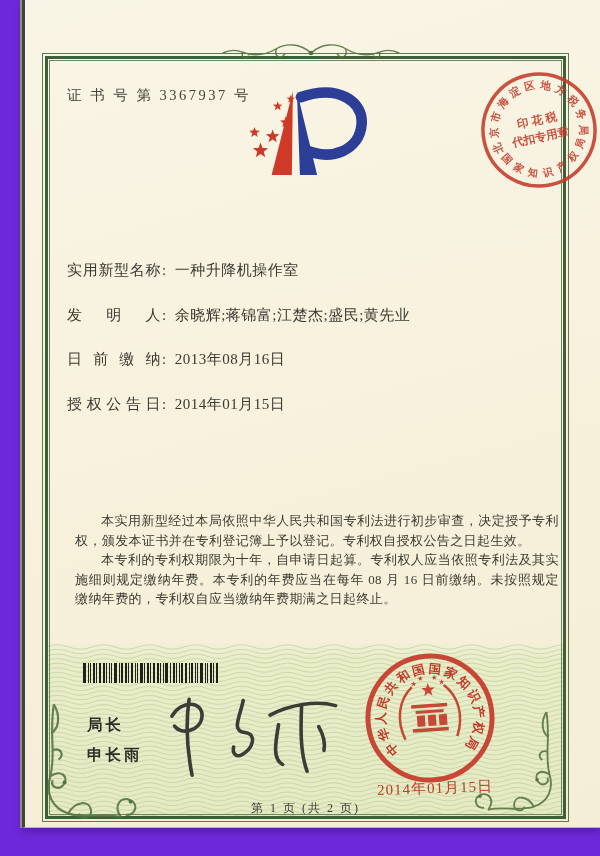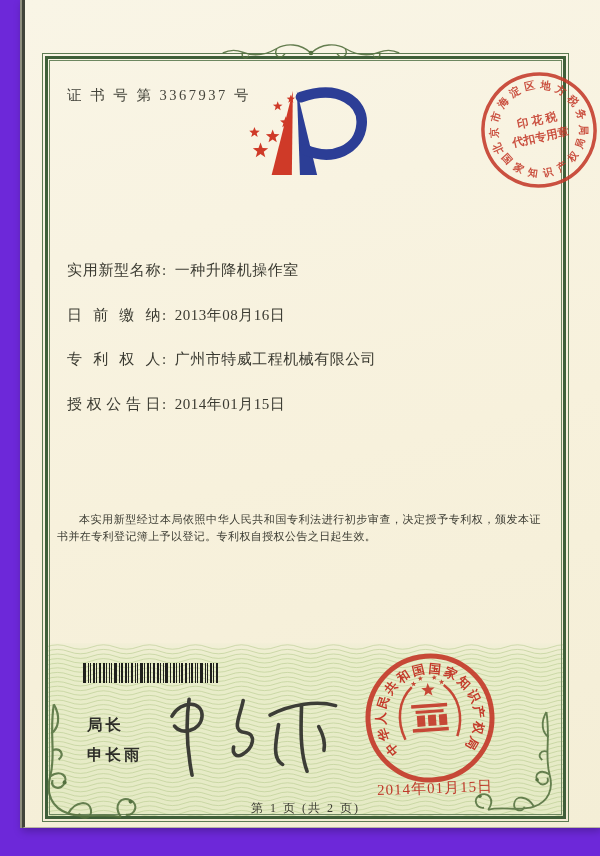--- a/index.html
+++ b/index.html
@@ -25,22 +25,22 @@
   .corner-right{left:424px;top:710px;width:120px;height:104px;transform:scaleX(-1);}
   .certno{position:absolute;left:42px;top:86px;z-index:4;font-size:14.5px;
           letter-spacing:2.5px;color:#45453c;}
   .logo{position:absolute;left:205px;top:86px;width:152px;height:96px;z-index:4;}
   .title{position:absolute;left:17px;top:181px;width:527px;z-index:4;text-align:center;
          font-size:35px;font-weight:600;letter-spacing:7px;color:#272723;}
   .fields{position:absolute;left:42px;top:261px;width:490px;z-index:4;}
   .frow{margin-bottom:25.5px;font-size:15px;color:#3a3a31;letter-spacing:.5px;white-space:nowrap;}
   .flabel{display:inline-block;width:94px;text-align:justify;text-align-last:justify;}
   .fcolon{margin:0 8px 0 1px;}
-  .bodytxt{position:absolute;left:32px;top:511px;width:484px;z-index:4;
-           font-size:11px;line-height:1.5;color:#3c3c33;text-align:justify;}
+  .bodytxt{position:absolute;left:50px;top:511px;width:484px;z-index:4;
+           font-size:13px;line-height:1.5;color:#3c3c33;text-align:justify;}
   .bodytxt p{margin:0;text-indent:2em;letter-spacing:.4px;}
   .barcode{position:absolute;left:58px;top:663px;width:160px;height:20px;z-index:4;
            display:flex;align-items:stretch;}
   .barcode span{display:block;height:100%;background:#20201d;margin-right:1.6px;}
   .signoff{position:absolute;left:62px;top:710px;z-index:5;
            font-family:"Liberation Sans","DejaVu Sans",sans-serif;
            font-size:15.5px;font-weight:600;color:#2e2e29;line-height:30px;letter-spacing:3px;}
   .signature{position:absolute;left:128px;top:680px;width:200px;height:108px;z-index:5;}
   .seal-office{position:absolute;left:335px;top:648px;width:140px;height:140px;z-index:6;
                transform:rotate(-4deg);}
@@ -156,32 +156,33 @@
         <polygon points="47.0,15.0 48.2,18.3 51.8,18.5 49.0,20.6 49.9,24.0 47.0,22.1 44.1,24.0 45.0,20.6 42.2,18.5 45.8,18.3" fill="#cf3a28"></polygon>
         <polygon points="60.0,8.7 61.1,11.5 64.1,11.7 61.7,13.6 62.5,16.5 60.0,14.8 57.5,16.5 58.3,13.6 55.9,11.7 58.9,11.5" fill="#cf3a28"></polygon>
       </svg>
 
 
     <div class="fields">
       <div class="frow">
         <span class="flabel">实用新型名称</span><span class="fcolon">:</span><span class="fvalue">一种升降机操作室</span>
       </div>
       <div class="frow">
+        <span class="flabel">发明人</span><span class="fcolon">:</span><span class="fvalue">余晓辉;蒋锦富;江楚杰;盛民;黄先业</span>
+      </div>
+      <div class="frow">
         <span class="flabel">日前缴纳</span><span class="fcolon">:</span><span class="fvalue">2013年08月16日</span>
-      </div>
-      <div class="frow">
-        <span class="flabel">专利权人</span><span class="fcolon">:</span><span class="fvalue">广州市特威工程机械有限公司</span>
       </div>
       <div class="frow">
         <span class="flabel">授权公告日</span><span class="fcolon">:</span><span class="fvalue">2014年01月15日</span>
       </div>
     </div>
 
     <div class="bodytxt">
       <p>本实用新型经过本局依照中华人民共和国专利法进行初步审查，决定授予专利权，颁发本证书并在专利登记簿上予以登记。专利权自授权公告之日起生效。</p>
+      <p>本专利的专利权期限为十年，自申请日起算。专利权人应当依照专利法及其实施细则规定缴纳年费。本专利的年费应当在每年 08 月 16 日前缴纳。未按照规定缴纳年费的，专利权自应当缴纳年费期满之日起终止。</p>
     </div>
 
     <div class="barcode" id="barcode">
         <span style="width: 3px;"></span>
         <span style="width: 1px;"></span>
         <span style="width: 1px;"></span>
         <span style="width: 2px;"></span>
         <span style="width: 1px;"></span>
         <span style="width: 2px;"></span>
         <span style="width: 2px;"></span>

